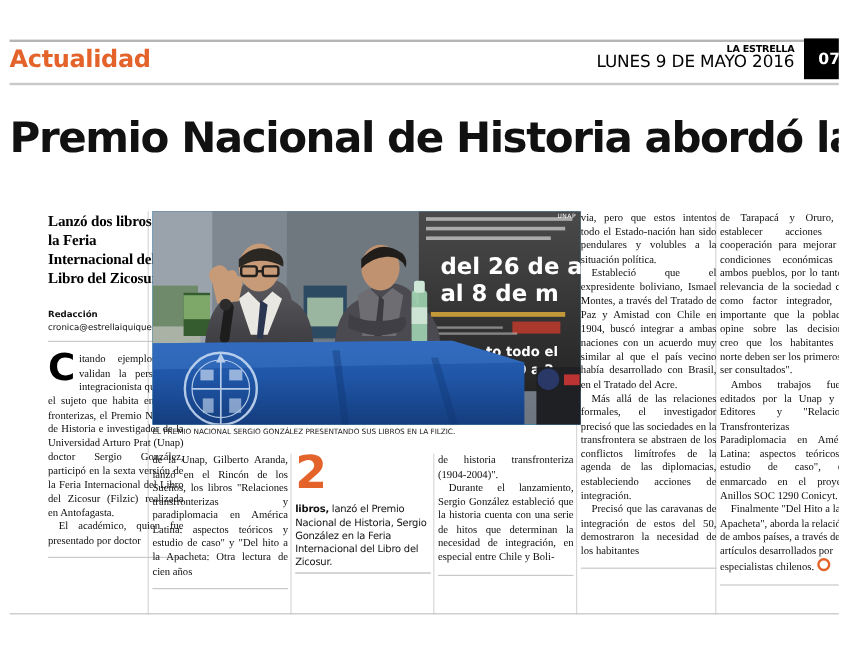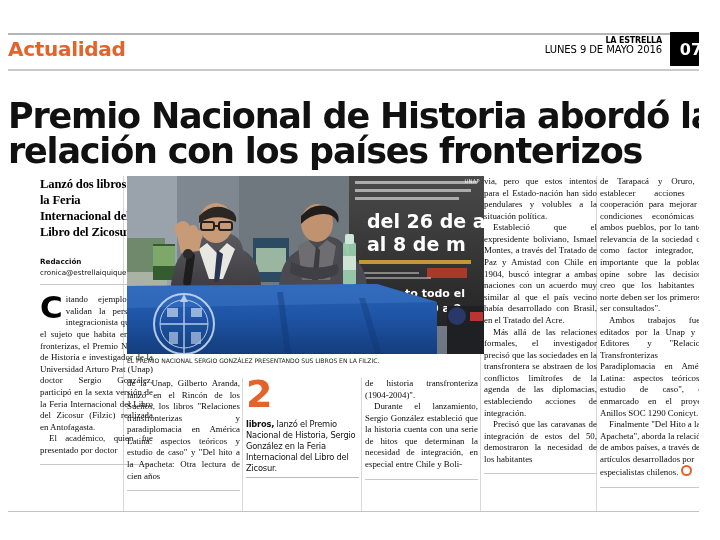--- a/index.html
+++ b/index.html
@@ -62,37 +62,37 @@
   }
   #paper-name {
     font-size: 8px;
     font-weight: bold;
     letter-spacing: -0.2px;
     color: #000;
     display: block;
     text-align: right;
   }
   #issue-date {
-    font-size: 10px;
+    font-size: 14px;
     font-weight: normal;
     letter-spacing: -0.1px;
     color: #000;
     display: block;
   }
   #page-number-box {
     position: absolute;
     right: 0;
     top: -1px;
     width: 42px;
     height: 34px;
     background: #000000;
     color: #ffffff;
     font-family: "DejaVu Sans", sans-serif;
     font-weight: bold;
-    font-size: 16px;
+    font-size: 13px;
     display: flex;
     align-items: center;
     justify-content: center;
   }
 
   
   #headline {
     position: absolute;
     left: 8px;
     top: 76px;
@@ -301,21 +301,20 @@
     <div id="masthead-right">
       <span id="paper-name">LA ESTRELLA</span>
       <span id="issue-date">LUNES 9 DE MAYO 2016</span>
     </div>
     <div id="page-number-box">07</div>
     <div class="rule-bottom-head"></div>
   </div>
 
   <h1 id="headline">
     <span class="hl-line">Premio Nacional de Historia abordó la</span>
-    <span class="hl-line">relación con los países fronterizos</span>
   </h1>
 
   <div id="body-area">
 
     <div class="vrule" style="left:115px;"></div>
     <div class="vrule" style="left:234px;top:202px;height:134px;"></div>
     <div class="vrule" style="left:353px;top:202px;height:134px;"></div>
     <div class="vrule" style="left:472px;"></div>
     <div class="vrule" style="left:588px;"></div>
 
@@ -459,21 +458,21 @@
     <div class="undercol uc-3">
       <div class="bodytext">
         <p class="noindent">de historia transfronteriza (1904-2004)".</p>
         <p>Durante el lanzamiento, Sergio González estableció que la historia cuenta con una serie de hitos que determinan la necesidad de integración, en especial entre Chile y Boli-</p>
       </div>
       <div class="col-rule-end"></div>
     </div>
 
     <div class="col col-5">
       <div class="bodytext">
-        <p class="noindent">via, pero que estos intentos para el Estado-nación han sido pendulares y volubles a la situación política.</p>
+        <p class="noindent">via, pero que estos intentos todo el Estado-nación han sido pendulares y volubles a la situación política.</p>
         <p>Estableció que el expresidente boliviano, Ismael Montes, a través del Tratado de Paz y Amistad con Chile en 1904, buscó integrar a ambas naciones con un acuerdo muy similar al que el país vecino había desarrollado con Brasil, en el Tratado del Acre.</p>
         <p>Más allá de las relaciones formales, el investigador precisó que las sociedades en la transfrontera se abstraen de los conflictos limítrofes de la agenda de las diplomacias, estableciendo acciones de integración.</p>
         <p>Precisó que las caravanas de integración de estos del 50, demostraron la necesidad de los habitantes</p>
       </div>
       <div class="col-rule-end"></div>
     </div>
 
     <div class="col col-6">
       <div class="bodytext">
         <p class="noindent">de Tarapacá y Oruro, de establecer acciones de cooperación para mejorar las condiciones económicas de ambos pueblos, por lo tanto la relevancia de la sociedad civil como factor integrador, "es importante que la población opine sobre las decisiones, creo que los habitantes del norte deben ser los primeros en ser consultados".</p>

